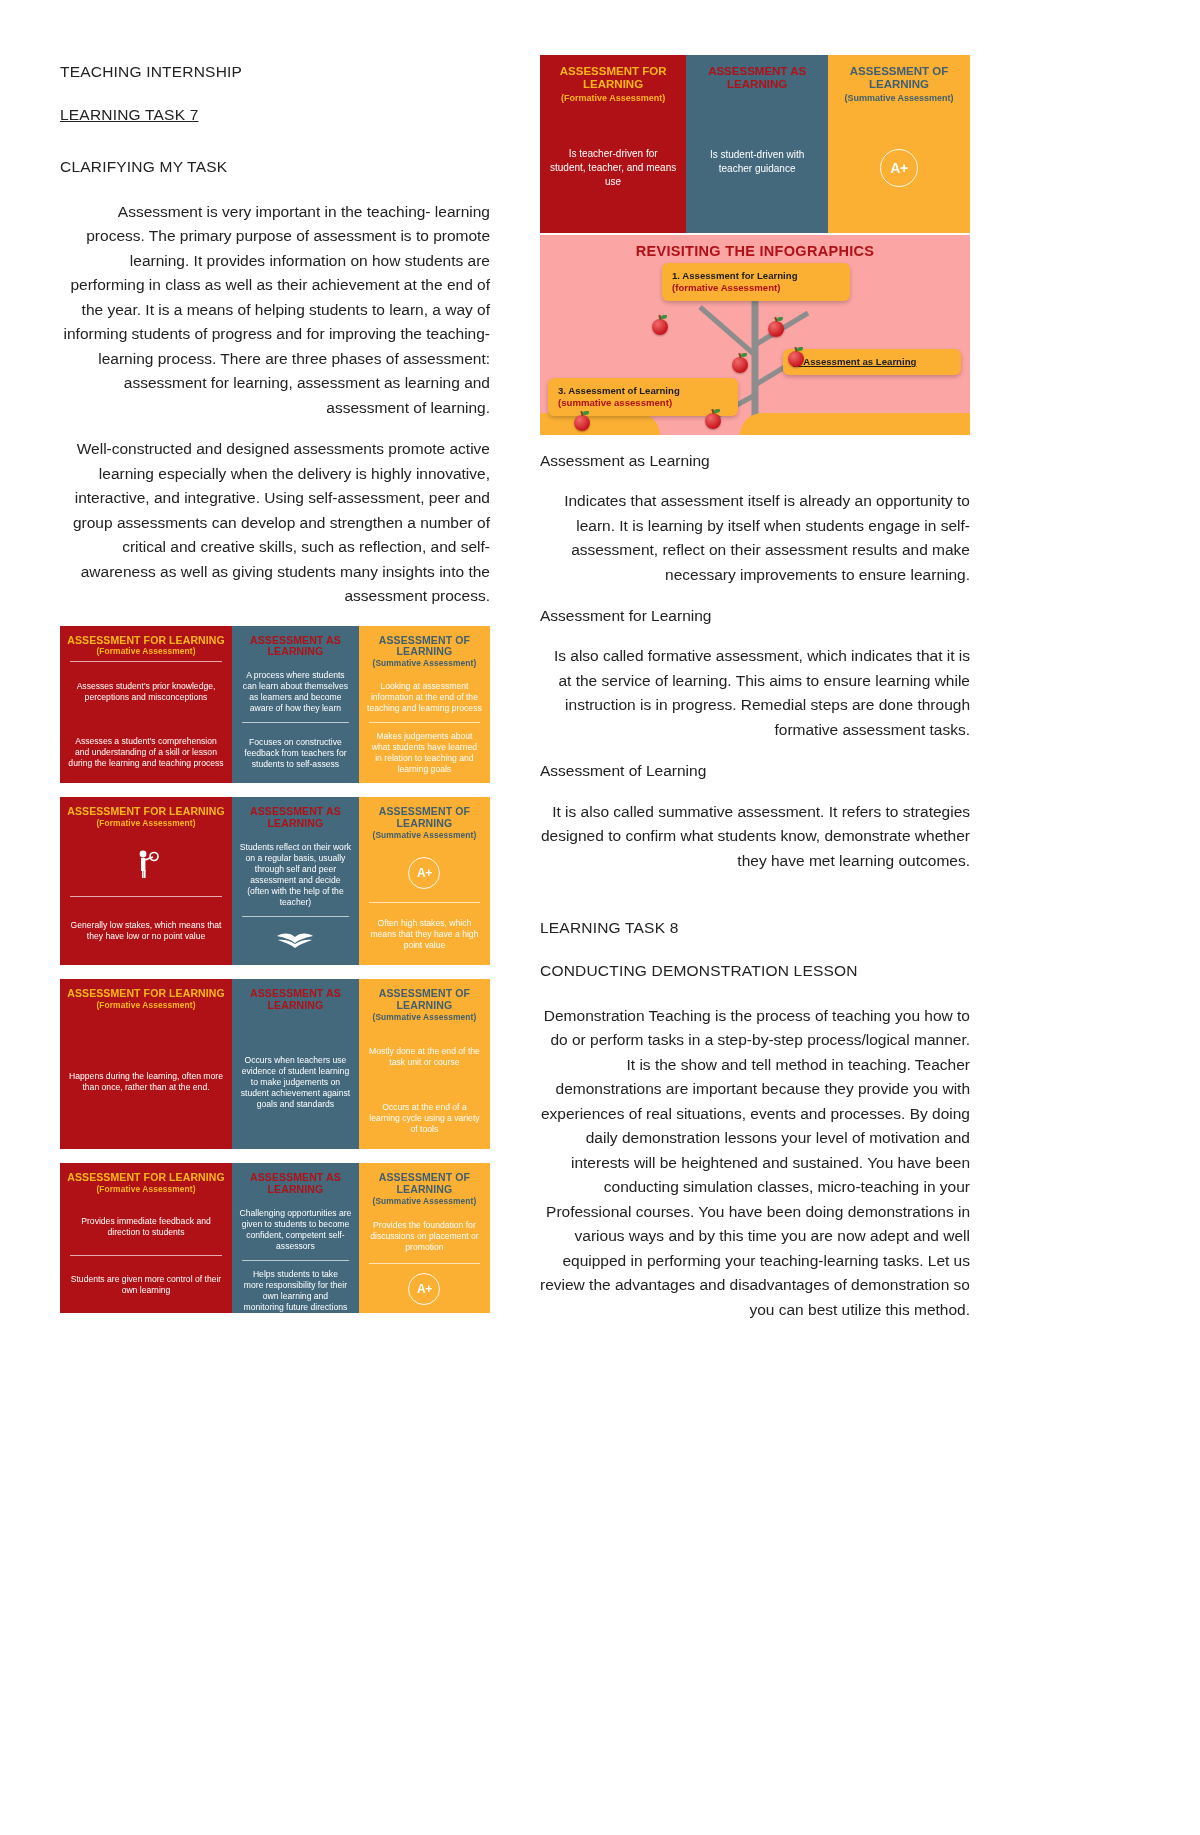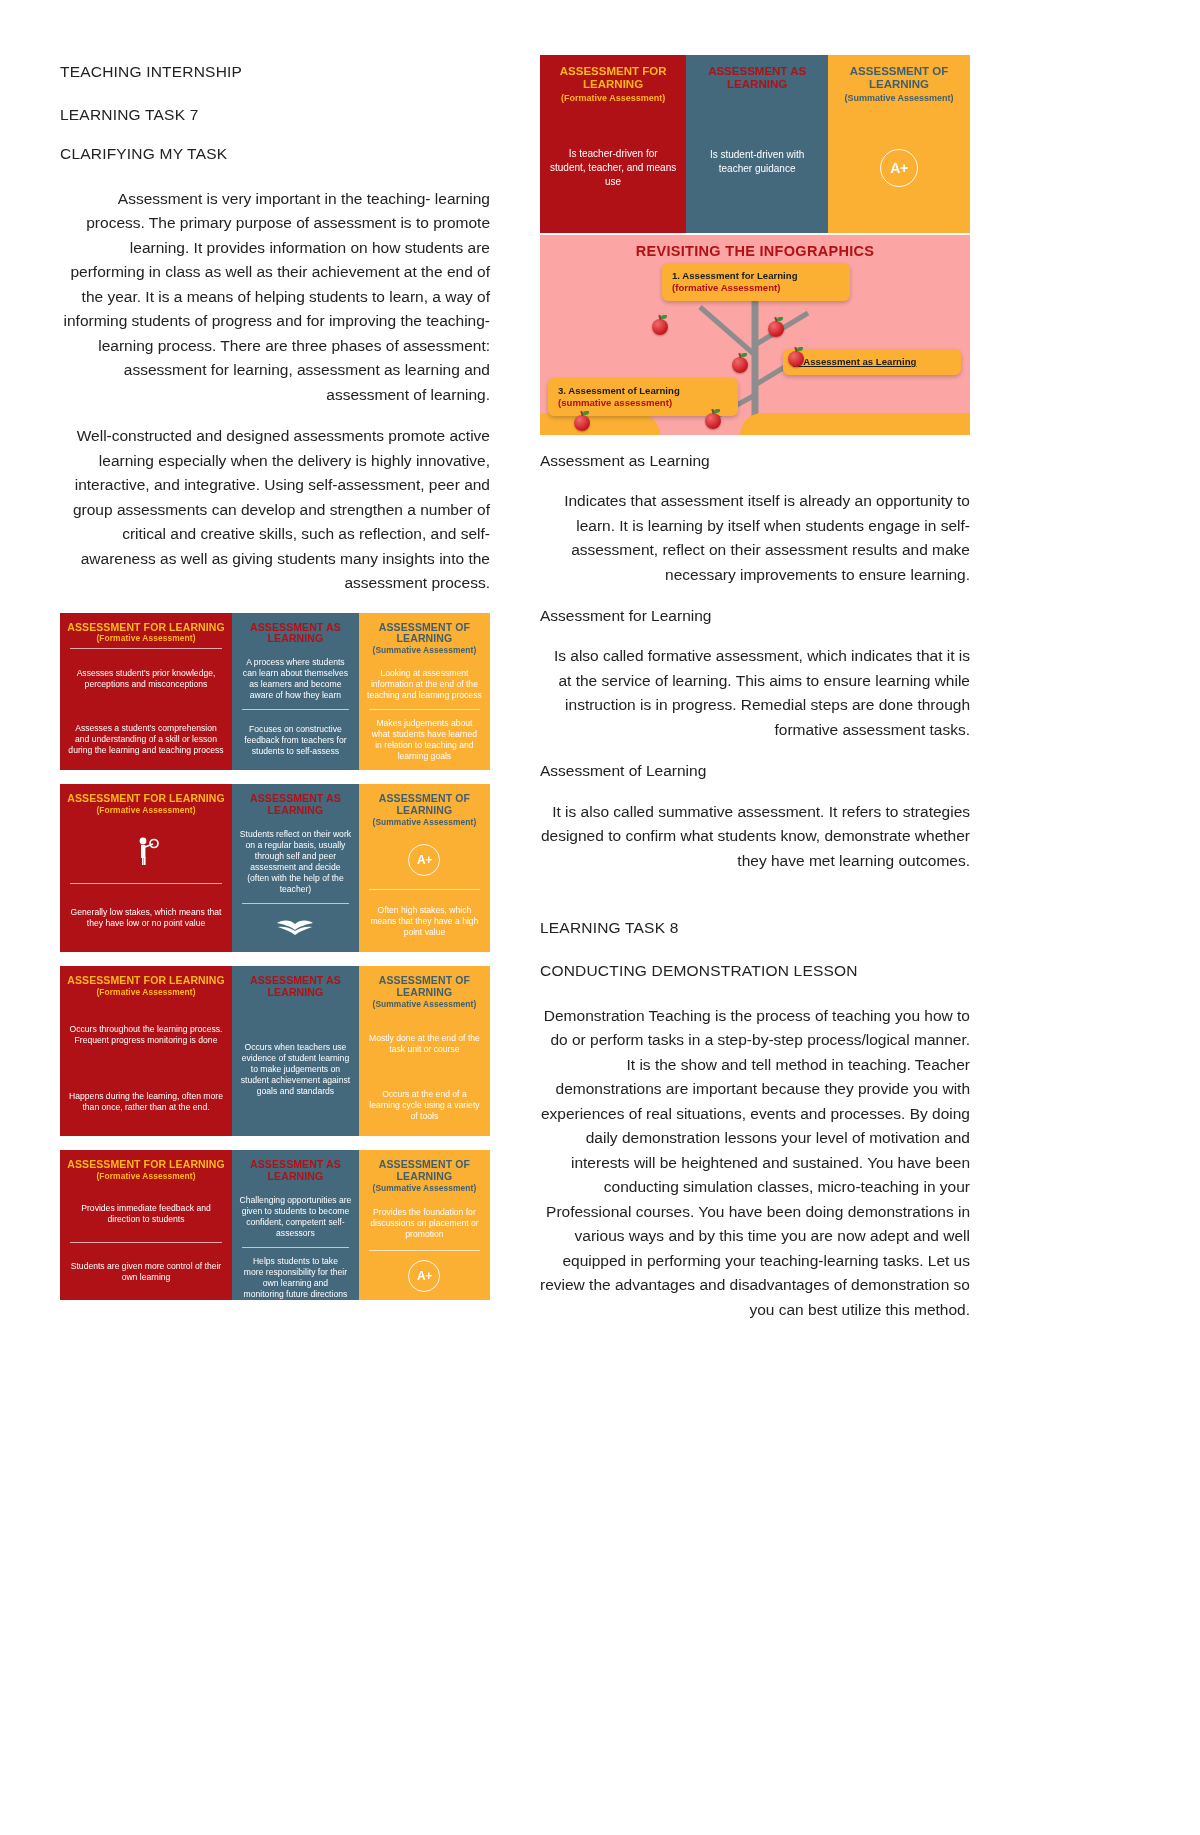--- a/index.html
+++ b/index.html
@@ -13,21 +13,21 @@
   .page{position:relative;width:1200px;height:1553px;background:#fff;}
   .col{position:absolute;top:0;}
   .col-left{left:60px;width:430px;}
   .col-right{left:540px;width:430px;}
 
   
   .hdg{
     font-size:15.5px;letter-spacing:.2px;color:#222;
     margin:0 0 22px 0;line-height:1.35;font-weight:400;
   }
-  .hdg.gap-big{margin-bottom:18px;}
+  .hdg.gap-big{margin-bottom:31px;text-decoration:underline;}
   .para{
     font-size:15.5px;line-height:1.58;color:#222;
     margin:0 0 17px 0;text-align:right;font-weight:400;
   }
   .subhead{
     font-size:15.5px;line-height:1.5;color:#222;margin:0 0 17px 0;
   }
 
   
   .info-block{display:flex;width:430px;margin-bottom:14px;box-shadow:0 0 0 0 transparent;}
@@ -200,21 +200,20 @@
         <div class="ib-cell sep">Often high stakes, which means that they have a high point value</div>
       </div>
     </div>
 
     <div class="info-block" style="height:170px">
       <div class="ib-col ib-red">
         <div class="ib-title">
           <span class="t1">ASSESSMENT FOR LEARNING</span>
           <span class="t2">(Formative Assessment)</span>
         </div>
-        <div class="ib-cell">Occurs throughout the learning process. Frequent progress monitoring is done</div>
         <div class="ib-cell">Happens during the learning, often more than once, rather than at the end.</div>
       </div>
       <div class="ib-col ib-blue">
         <div class="ib-title">
           <span class="t1">ASSESSMENT AS LEARNING</span>
         </div>
         <div class="ib-cell">Occurs when teachers use evidence of student learning to make judgements on student achievement against goals and standards</div>
       </div>
       <div class="ib-col ib-amber">
         <div class="ib-title">

